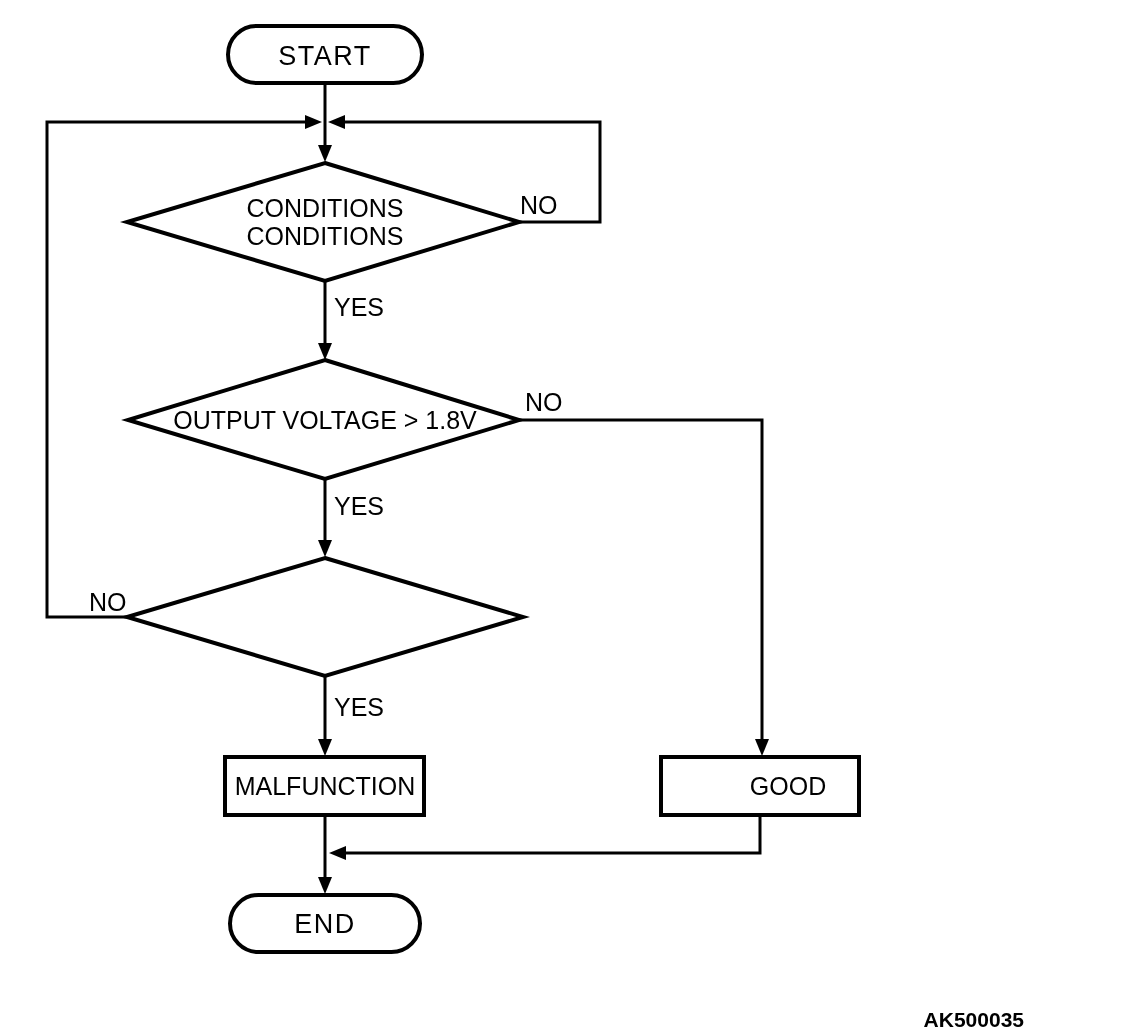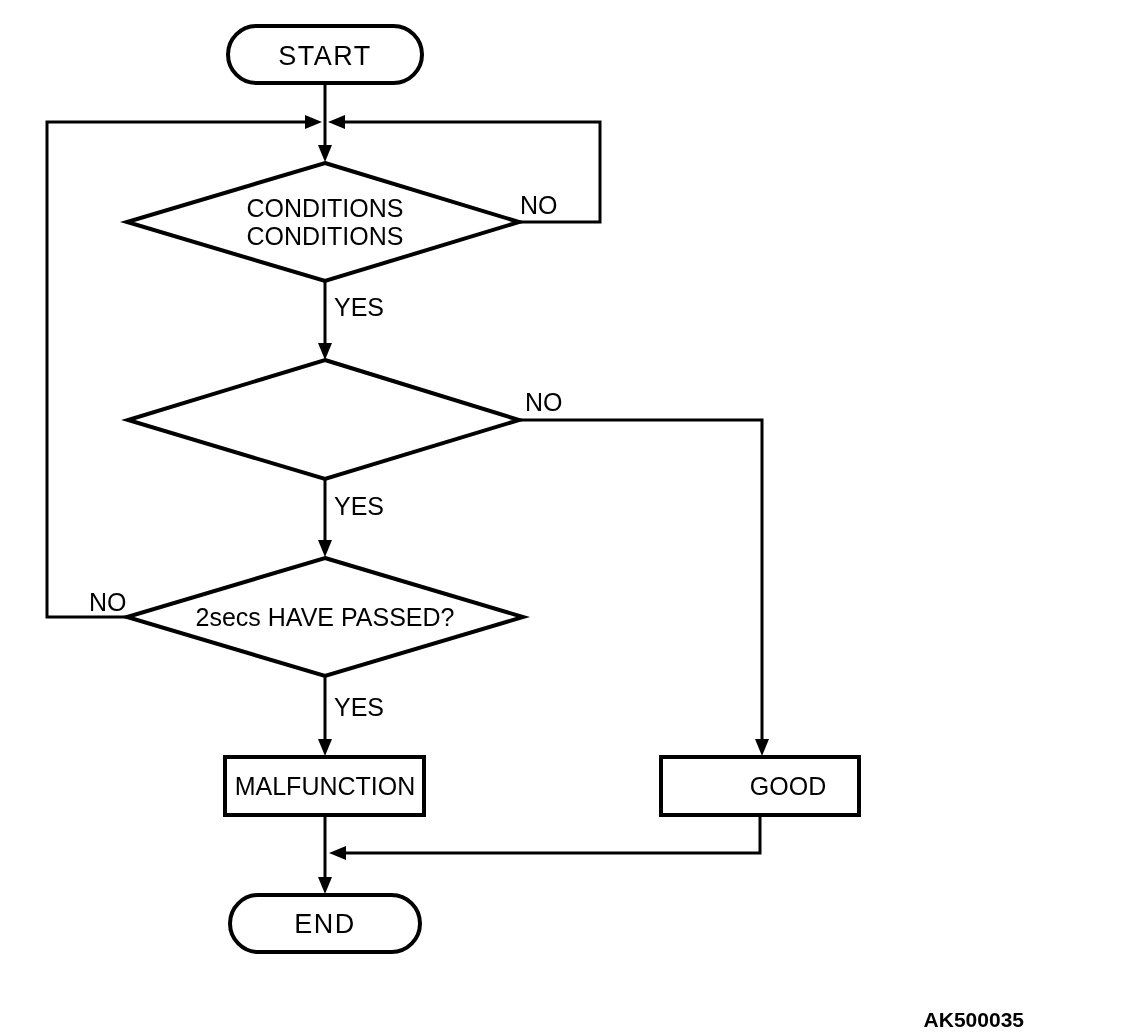--- a/index.html
+++ b/index.html
@@ -95,22 +95,22 @@
     </g>
   </svg>
 
   <div class="lbl center terminator-lbl" style="left:325px; top:56px;">START</div>
 
   <div class="lbl center" style="left:325px; top:222px;">
     <div>CONDITIONS</div>
     <div>CONDITIONS</div>
   </div>
 
+  <div class="lbl center" style="left:325px; top:420px;">OUTPUT VOLTAGE &gt; 1.8V</div>
 
-  <div class="lbl center" style="left:325px; top:617px;">2secs HAVE PASSED?</div>
 
   <div class="lbl center" style="left:325px; top:786px;">MALFUNCTION</div>
 
   <div class="lbl center" style="left:760px; top:786px;margin-left:28px;">GOOD</div>
 
   <div class="lbl center terminator-lbl" style="left:325px; top:924px;">END</div>
 
   <div class="lbl" style="left:520px; top:191px;">NO</div>
 
   <div class="lbl" style="left:334px; top:293px;">YES</div>

